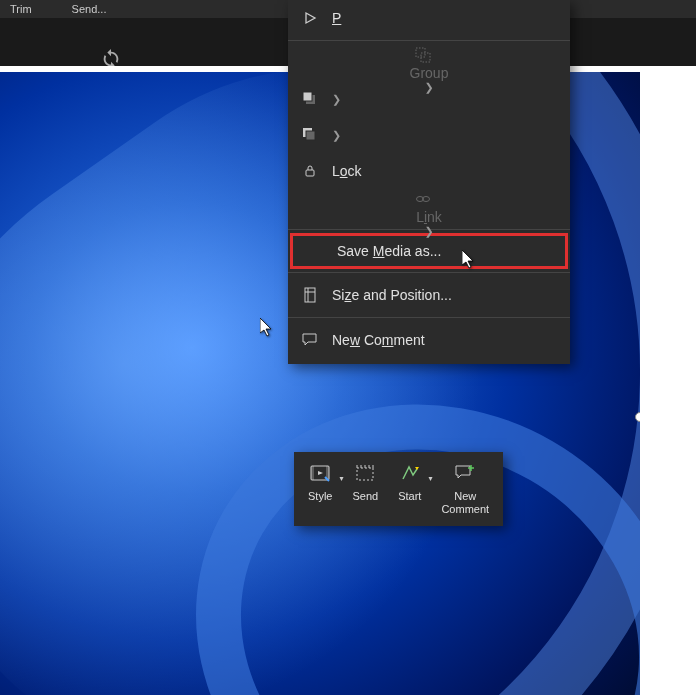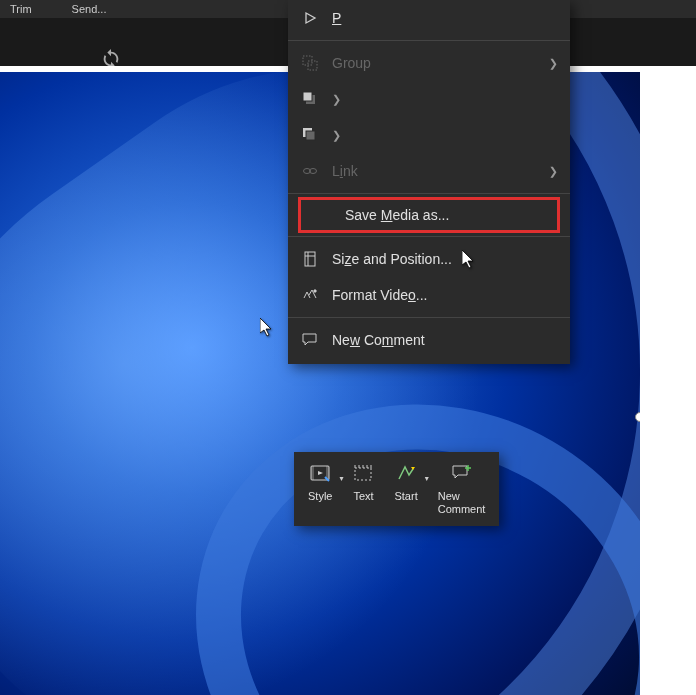--- a/index.html
+++ b/index.html
@@ -111,21 +111,21 @@
       box-shadow: 4px 4px 12px rgba(0,0,0,0.5);
       padding-bottom: 6px;
     }
     .menu-item {
       display: flex;
       align-items: center;
       height: 36px;
       padding: 0 12px;
       cursor: pointer;
     }
-    .menu-item.disabled { color: #666; cursor: default; }
+    .menu-item.disabled { color: #666; cursor: default; flex-direction: column; }
     .menu-icon {
       width: 20px;
       height: 20px;
       margin-right: 12px;
       display: flex;
       align-items: center;
       justify-content: center;
       flex-shrink: 0;
     }
     .menu-label { flex: 1; }
@@ -133,21 +133,21 @@
       color: #999;
       font-size: 11px;
     }
     .menu-separator {
       height: 1px;
       background: #444;
       margin: 4px 0;
     }
     .highlighted-item {
       border: 3px solid #e03030;
-      margin: -1px 10px;
+      margin: -1px 2px;
     }
     .mnemonic { text-decoration: underline; }
     .mini-toolbar {
       position: absolute;
       top: 452px;
       left: 294px;
       background: #2b2b2b;
       padding: 8px 6px;
       display: flex;
       gap: 4px;
@@ -245,20 +245,29 @@
   </div>
   <div class="menu-item">
     <span class="menu-icon">
       <svg width="16" height="16" viewBox="0 0 16 16">
           <rect x="1" y="1" width="9" height="9" fill="#ccc"></rect>
           <rect x="4" y="4" width="9" height="9" fill="#666" stroke="#2b2b2b"></rect>
         </svg>
     </span>
     <span class="menu-chevron">❯</span>
   </div>
+  <div class="menu-item">
+    <span class="menu-icon">
+      <svg width="14" height="14" viewBox="0 0 14 14">
+          <rect x="3" y="6" width="8" height="6" rx="1" fill="none" stroke="#ccc"></rect>
+          <path d="M5 6 V4 a2 2 0 0 1 4 0 V6" fill="none" stroke="#ccc"></path>
+        </svg>
+    </span>
+    <span class="menu-label">L<span class="mnemonic">o</span>ck</span>
+  </div>
   <div class="menu-item disabled">
     <span class="menu-icon">
       <svg width="16" height="14" viewBox="0 0 16 14">
           <ellipse cx="5" cy="7" rx="3.5" ry="2.5" fill="none" stroke="#666"></ellipse>
           <ellipse cx="11" cy="7" rx="3.5" ry="2.5" fill="none" stroke="#666"></ellipse>
         </svg>
     </span>
     <span class="menu-label">L<span class="mnemonic">i</span>nk</span>
     <span class="menu-chevron">❯</span>
   </div>
@@ -270,29 +279,20 @@
   <div class="menu-separator"></div>
   <div class="menu-item">
     <span class="menu-icon">
       <svg width="14" height="16" viewBox="0 0 14 16">
           <rect x="2" y="1" width="10" height="14" fill="none" stroke="#ccc"></rect>
           <line x1="2" y1="5" x2="12" y2="5" stroke="#ccc"></line>
           <line x1="5" y1="1" x2="5" y2="15" stroke="#ccc"></line>
         </svg>
     </span>
     <span class="menu-label">Si<span class="mnemonic">z</span>e and Position...</span>
-  </div>
-  <div class="menu-item">
-    <span class="menu-icon">
-      <svg width="16" height="14" viewBox="0 0 16 14">
-          <path d="M2 10 L5 4 L8 10 M7 7 L10 2 L14 10" fill="none" stroke="#ccc"></path>
-          <path d="M11 3 l2-2 l2 2 l-2 2 z" fill="#ccc"></path>
-        </svg>
-    </span>
-    <span class="menu-label">Format Vide<span class="mnemonic">o</span>...</span>
   </div>
   <div class="menu-separator"></div>
   <div class="menu-item">
     <span class="menu-icon">
       <svg width="16" height="14" viewBox="0 0 16 14">
           <path d="M1 1 h13 v8 h-8 l-3 3 v-3 h-2 z" fill="none" stroke="#ccc"></path>
         </svg>
     </span>
     <span class="menu-label">Ne<span class="mnemonic">w</span> Co<span class="mnemonic">m</span>ment</span>
   </div>
@@ -316,41 +316,41 @@
     <span class="toolbar-icon">
       <svg width="22" height="20" viewBox="0 0 22 20">
           <rect x="3" y="5" width="16" height="12" fill="none" stroke="#ccc" stroke-dasharray="2"></rect>
           <line x1="3" y1="2" x2="3" y2="5" stroke="#ccc"></line>
           <line x1="7" y1="2" x2="7" y2="5" stroke="#ccc"></line>
           <line x1="11" y1="2" x2="11" y2="5" stroke="#ccc"></line>
           <line x1="15" y1="2" x2="15" y2="5" stroke="#ccc"></line>
           <line x1="19" y1="2" x2="19" y2="5" stroke="#ccc"></line>
         </svg>
     </span>
-    <span>Text</span>
+    <span>Send</span>
   </div>
   <div class="toolbar-btn">
     <span class="toolbar-icon">
       <svg width="22" height="20" viewBox="0 0 22 20">
           <path d="M4 16 L10 4 L14 12 L18 6" fill="none" stroke="#7fc97f" stroke-width="1.5"></path>
           <path d="M16 4 l4 0 l-2 3 z" fill="#ffd700"></path>
         </svg>
     </span>
     <span class="dropdown-caret">▾</span>
     <span>Start</span>
   </div>
   <div class="toolbar-btn">
     <span class="toolbar-icon">
       <svg width="22" height="20" viewBox="0 0 22 20">
           <path d="M2 3 h14 v9 h-9 l-3 3 v-3 h-2 z" fill="none" stroke="#ccc"></path>
           <line x1="17" y1="2" x2="17" y2="8" stroke="#5fc95f" stroke-width="1.5"></line>
           <line x1="14" y1="5" x2="20" y2="5" stroke="#5fc95f" stroke-width="1.5"></line>
         </svg>
     </span>
-    <span style="white-space:pre;text-align:left;line-height:1.2">New
+    <span style="white-space:pre;text-align:center;line-height:1.2">New
 Comment</span>
   </div>
 </div>
 
 <div class="cursor" style="top:318px;left:260px;">
   <svg width="14" height="20" viewBox="0 0 14 20">
       <path d="M0 0 L0 15 L4 12 L7 18 L9 17 L6 11 L11 11 Z" fill="#fff" stroke="#000" stroke-width="0.8"></path>
     </svg>
 </div>
 <div class="cursor" style="top:250px;left:462px;">

